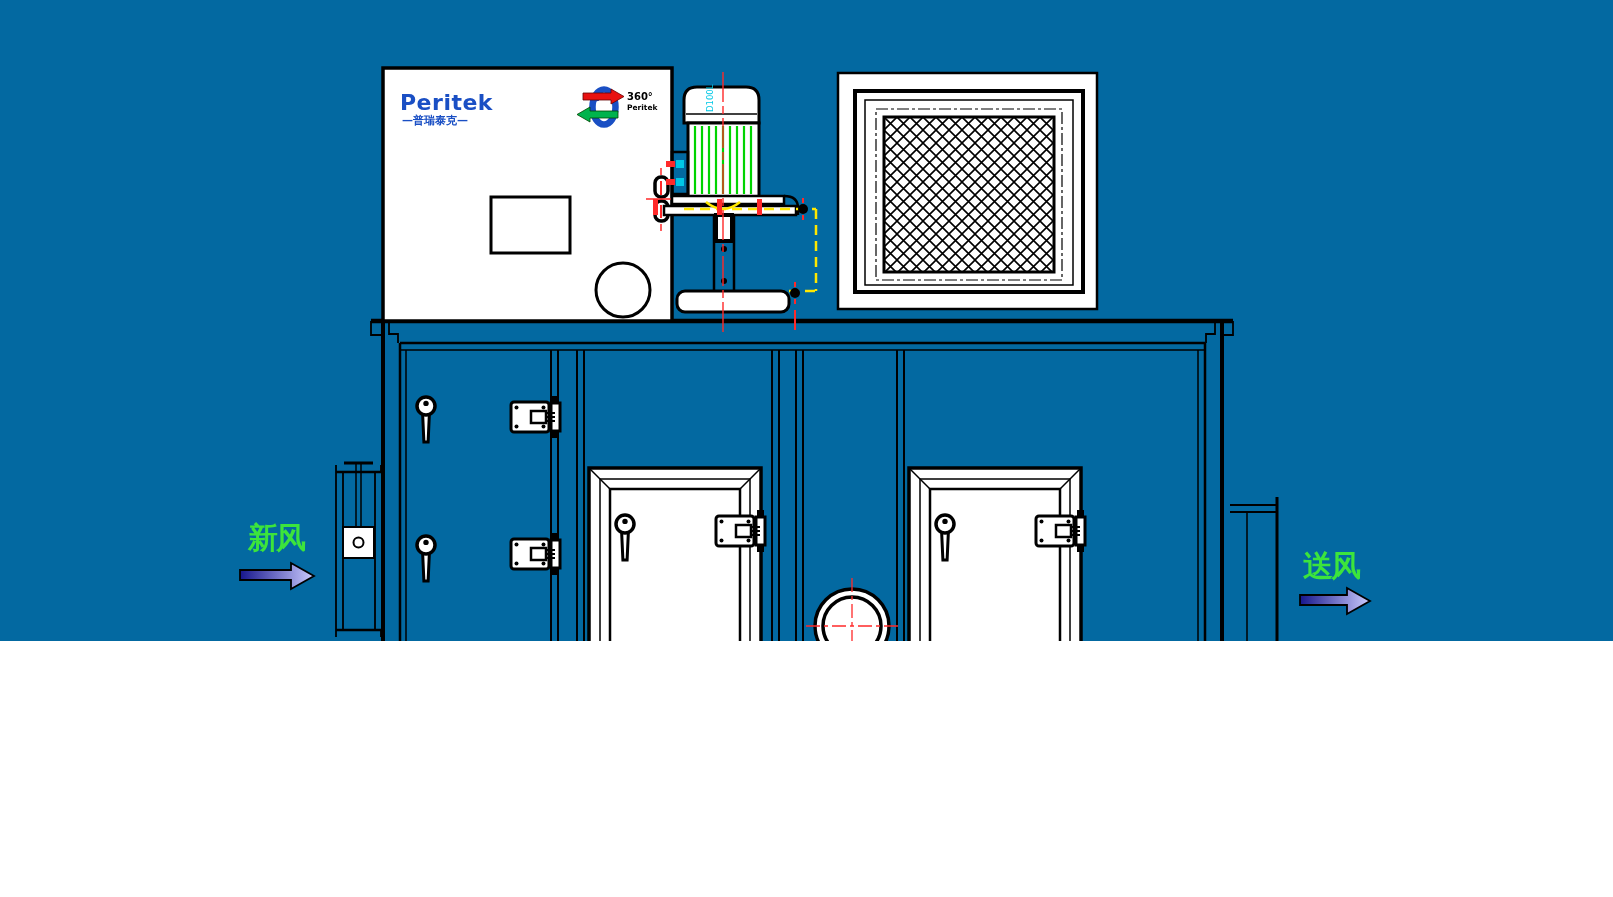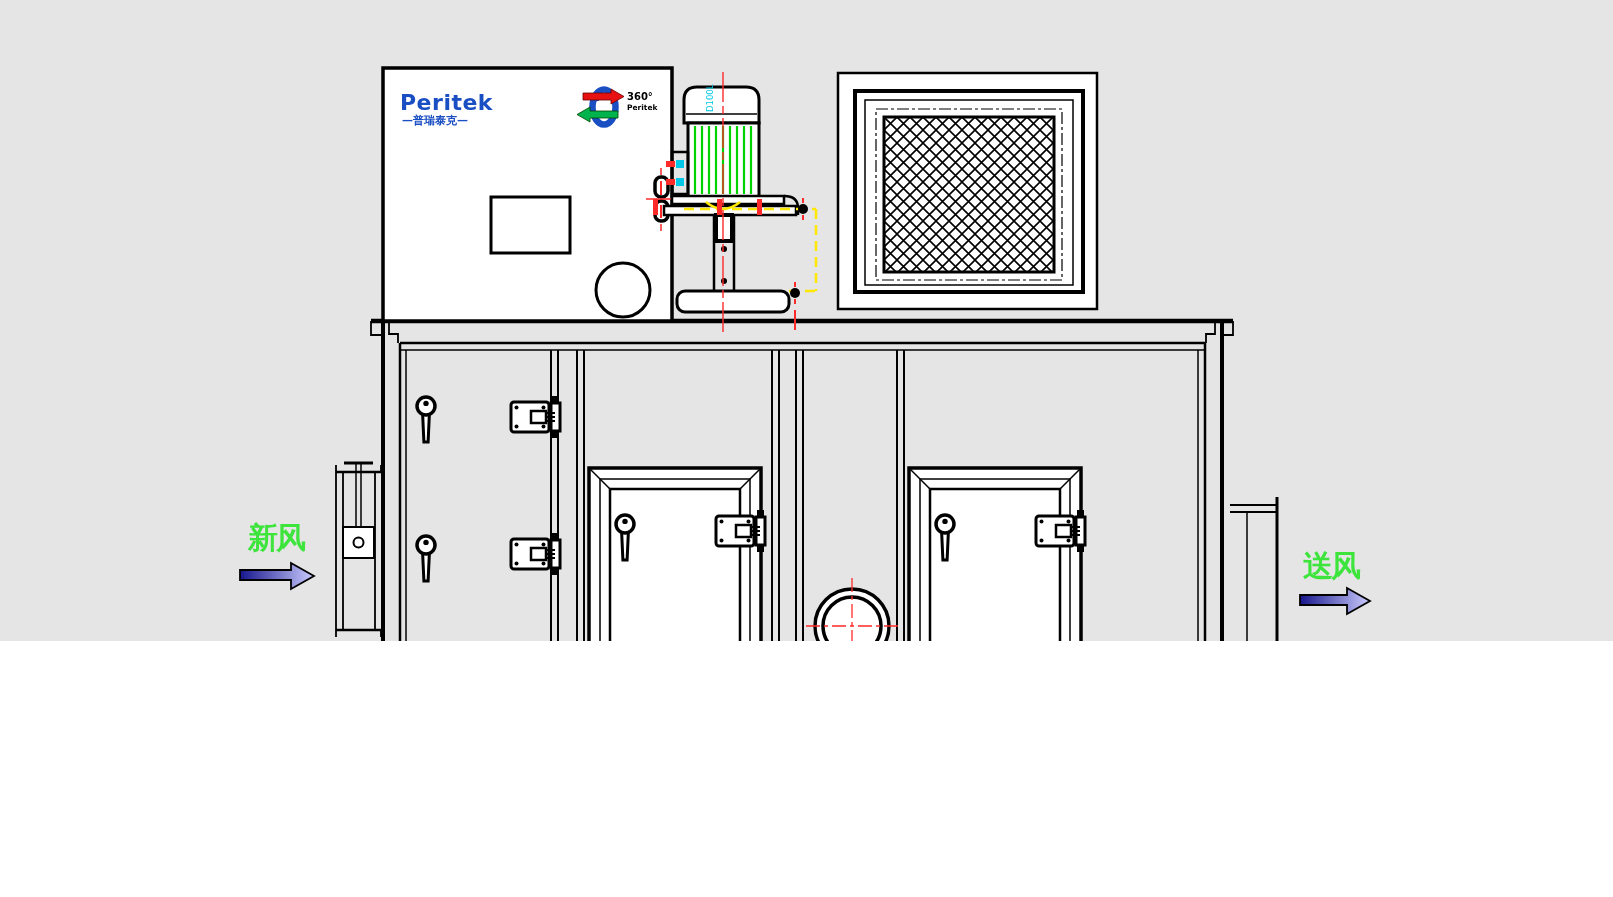--- a/index.html
+++ b/index.html
@@ -1,16 +1,16 @@
 <!DOCTYPE html>
 <html style="--brand-blue: #1a4fc4; --centerline-red: #ff2a2a; --hidden-yellow: #ffe800; --fin-green: #00d400; --label-green: #3ce43c; --cyan-label: #00c8e6; --arrow-dark: #16168c; --arrow-light: #ccccff; --badge-red: #e81111; --badge-green: #00b34d; --line-black: #000000;"><head>
 <meta charset="utf-8">
 <style>
   html,body{margin:0;padding:0;background:#ffffff;}
-  .canvas{position:relative;width:1613px;height:641px;background:#e5e5e5;overflow:hidden;
+  .canvas{position:relative;width:1613px;height:641px;background:#0369a1;overflow:hidden;
           font-family:"DejaVu Sans","Liberation Sans",sans-serif;}
   svg{position:absolute;left:0;top:0;}
   .k   {stroke:#000;fill:none;}
   .wf  {stroke:#000;fill:#fff;}
   .bk  {fill:#000;stroke:none;}
   .red {stroke:var(--centerline-red);fill:none;}
   .redf{fill:var(--centerline-red);stroke:none;}
   .yel {stroke:var(--hidden-yellow);fill:none;}
   .grn {stroke:var(--fin-green);fill:none;}
   .cynf{fill:var(--cyan-label);}

